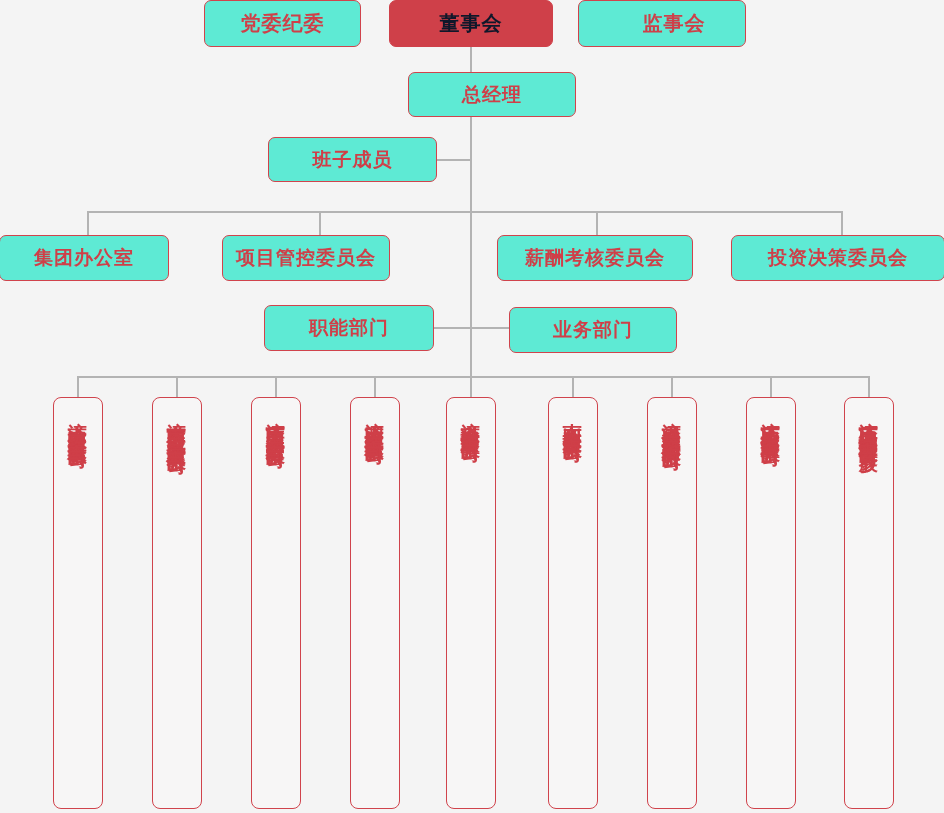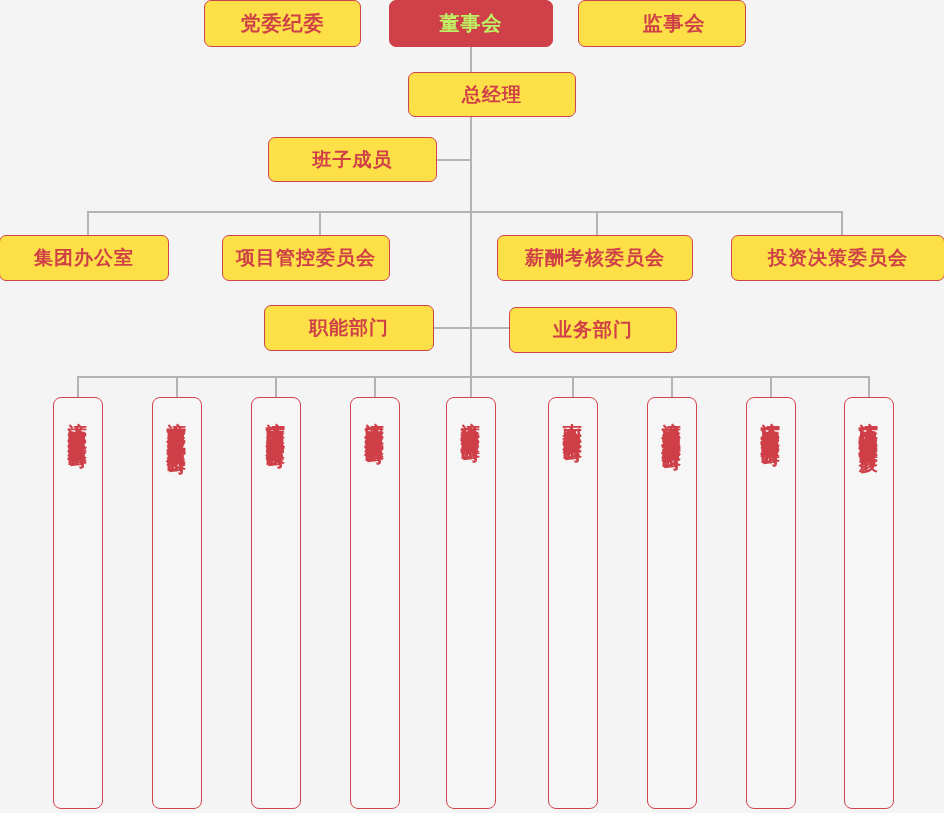--- a/index.html
+++ b/index.html
@@ -30,33 +30,33 @@
   }
   .line.v { width: 2px; }
   .line.h { height: 2px; }
 
   
   .node {
     position: absolute;
     box-sizing: border-box;
     border: 1px solid #d0434c;
     border-radius: 7px;
-    background: #fde047;
+    background: #5eead4;
     color: #cf3f48;
     display: flex;
     align-items: center;
     justify-content: center;
     font-weight: bold;
     letter-spacing: 1px;
     user-select: none;
   }
   .node.filled {
     background: #cf4049;
     border-color: #cf4049;
-    color: #bef264;
+    color: #0f172a;
   }
   .node.top-row   { height: 47px; font-size: 20px; }
   .node.mid-row   { height: 45px; font-size: 19px; }
   .node.dept-row  { height: 46px; font-size: 19px; }
 
   
   .sub-node {
     position: absolute;
     box-sizing: border-box;
     border: 1px solid #d0434c;

